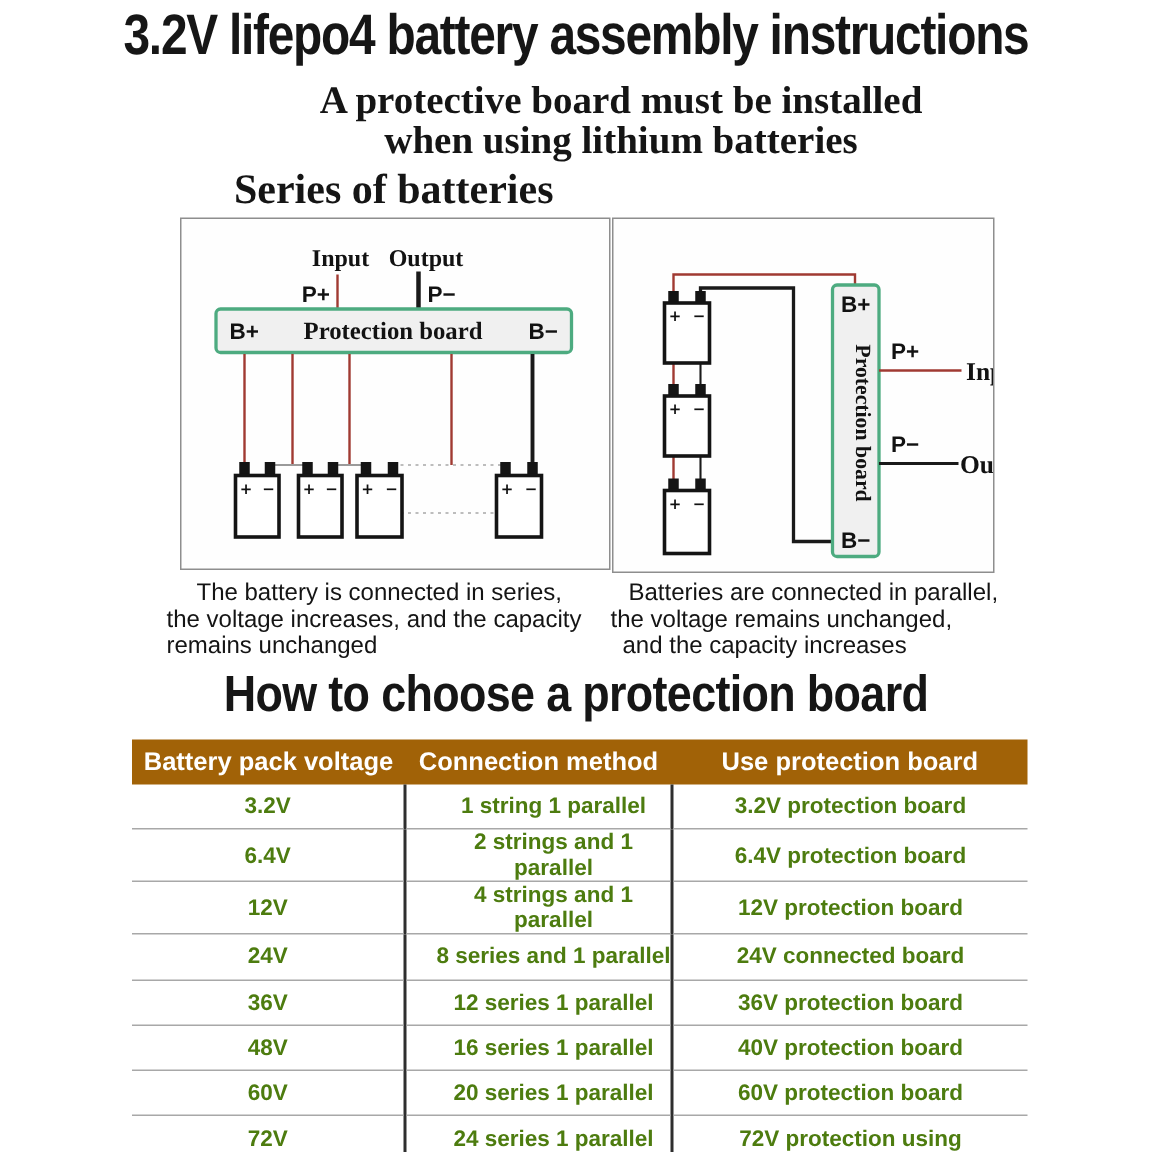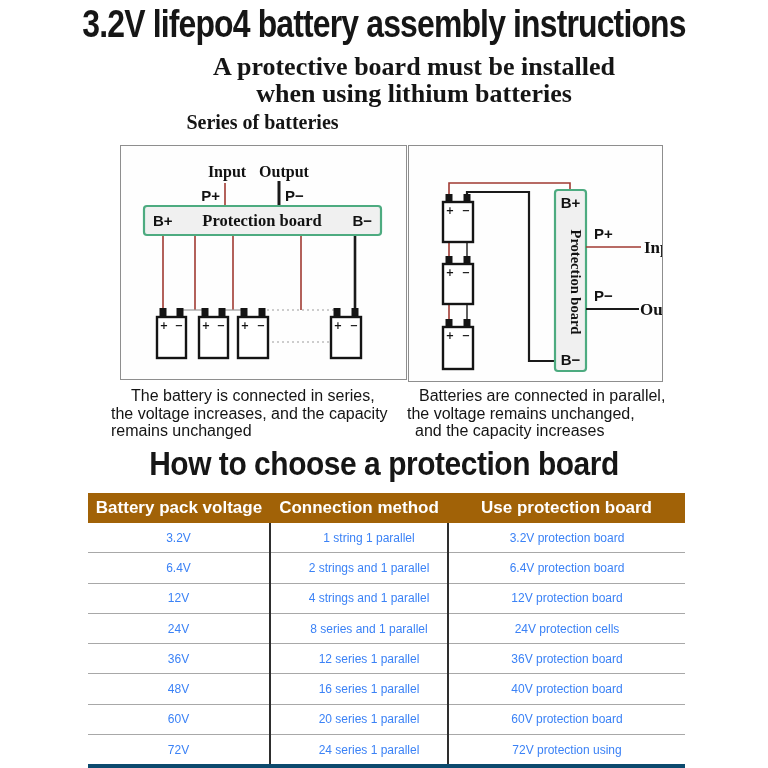--- a/index.html
+++ b/index.html
@@ -6,21 +6,21 @@
   .page{position:relative;width:768px;height:768px;background:#fff;overflow:hidden;
         font-family:"Liberation Sans",sans-serif;color:#111;}
 
   
   .main-title{position:absolute;top:3px;left:0;width:768px;text-align:center;
     font-family:"Liberation Sans",sans-serif;font-weight:bold;font-size:38px;
     letter-spacing:-1px;transform:scaleX(0.84);color:#161616;white-space:nowrap;}
   .subtitle{position:absolute;top:53px;left:0;width:768px;text-align:center;
     font-family:"Liberation Serif",serif;font-weight:bold;font-size:26px;line-height:27px;color:#151515;margin-left:30px;}
   .sec-heading{position:absolute;top:111px;text-align:center;
-    font-family:"Liberation Serif",serif;font-weight:bold;font-size:20px;color:#151515;}
+    font-family:"Liberation Serif",serif;font-weight:bold;font-size:28px;color:#151515;}
   .sec-heading.left{left:120px;width:285px;}
   .sec-heading.right{left:398px;width:272px;}
   .table-heading{position:absolute;top:444px;left:0;width:768px;text-align:center;
     font-family:"Liberation Sans",sans-serif;font-weight:bold;font-size:34px;
     letter-spacing:-0.5px;transform:scaleX(0.88);color:#161616;white-space:nowrap;}
 
   
   svg.diagram{position:absolute;background:#fefefe;border:1.5px solid #8e8e8e;}
   #svg-left{left:120px;top:145px;}
   #svg-right{left:408px;top:145px;}
@@ -45,22 +45,22 @@
   
   .caption{position:absolute;font-size:16px;line-height:17.5px;color:#141414;}
   .caption.left{left:111px;top:387px;width:294px;}
   .caption.right{left:407px;top:387px;width:266px;}
   .ind20{text-indent:20px;} .ind12{text-indent:12px;} .ind8{text-indent:8px;}
 
   
   table.ptable{position:absolute;left:88px;top:493px;width:597px;border-collapse:collapse;table-layout:fixed;}
   table.ptable th{background:#a16207;color:#fff;font-weight:bold;font-size:17px;height:30px;
     text-align:center;padding:0;}
-  table.ptable td{font-size:12px;color:#3b82f6;text-align:center;height:29.3px;padding:0;
-    border-bottom:1.5px solid #a8a8a8;}
+  table.ptable td{font-size:15px;color:#4d7c0f;text-align:center;height:29.3px;padding:0;
+    border-bottom:1.5px solid #a8a8a8;font-weight:bold;}
   table.ptable td.c1{border-right:2px solid #2e2e2e;}
   table.ptable td.c2{border-right:2px solid #2e2e2e;padding-left:20px;}
   table.ptable tr:last-child td{border-bottom:6px solid #0c4a6e;}
   .colw1{width:182px;} .colw2{width:178px;} .colw3{width:237px;}
 </style>
 </head>
 <body>
 
 <div class="page">
 
@@ -209,21 +209,21 @@
         <td>6.4V protection board</td>
       </tr>
       <tr>
         <td class="c1">12V</td>
         <td class="c2">4 strings and 1 parallel</td>
         <td>12V protection board</td>
       </tr>
       <tr>
         <td class="c1">24V</td>
         <td class="c2">8 series and 1 parallel</td>
-        <td>24V protection cells</td>
+        <td>24V connected board</td>
       </tr>
       <tr>
         <td class="c1">36V</td>
         <td class="c2">12 series 1 parallel</td>
         <td>36V protection board</td>
       </tr>
       <tr>
         <td class="c1">48V</td>
         <td class="c2">16 series 1 parallel</td>
         <td>40V protection board</td>

